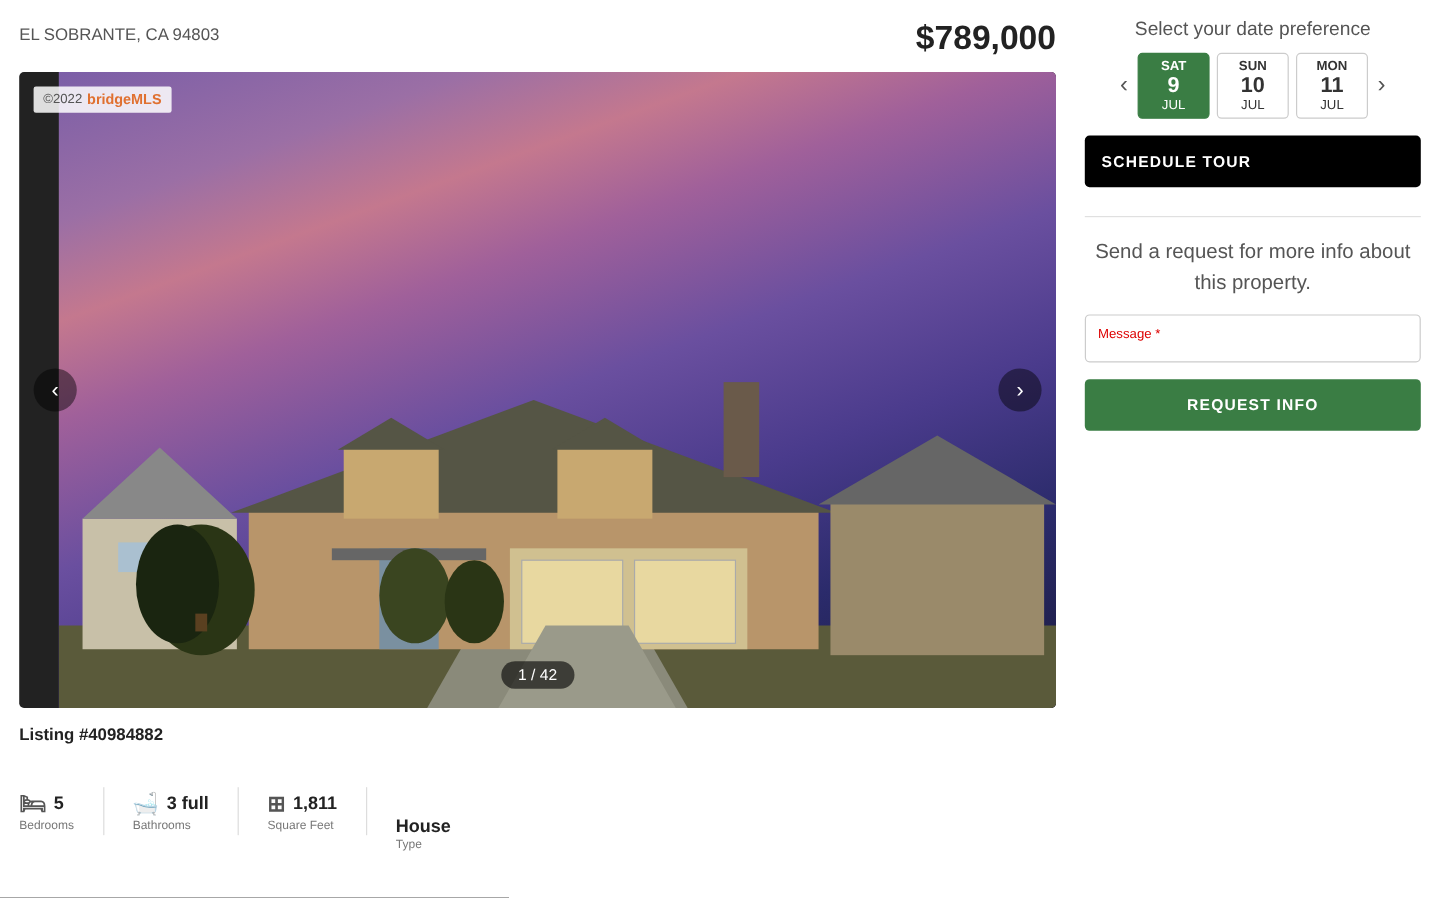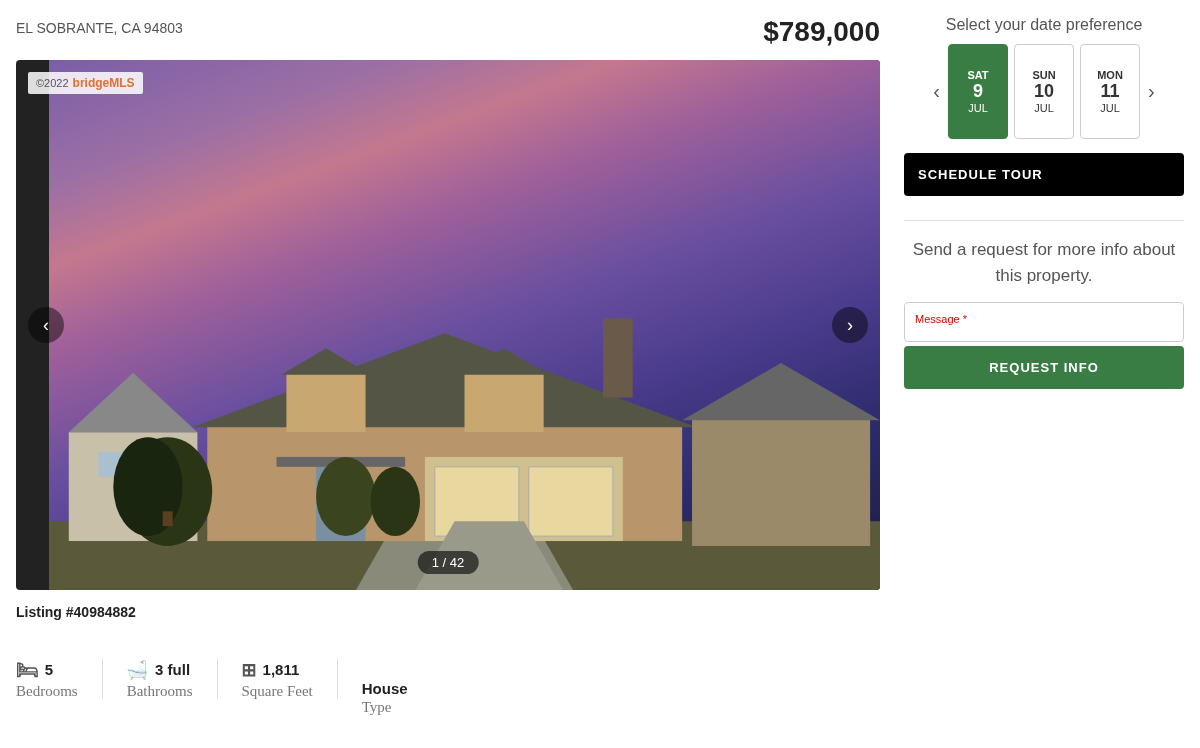--- a/index.html
+++ b/index.html
@@ -171,24 +171,23 @@
       font-weight: bold;
       color: #222;
     }
 
     .stat-icon {
       font-size: 18px;
       color: #555;
     }
 
     .stat-label {
-      font-size: 15px;
+      font-size: 10px;
       color: #777;
       margin-top: 2px;
-      font-family: Liberation Serif, serif;
     }
 
     .stat-divider {
       width: 1px;
       height: 40px;
       background: #ddd;
     }
 
     .type-item {
       font-size: 15px;
@@ -229,21 +228,21 @@
 
     .date-options {
       display: flex;
       gap: 6px;
     }
 
     .date-option {
       display: flex;
       flex-direction: column;
       align-items: center;
-      padding: 24px 12px;
+      padding: 4px 12px;
       border: 1px solid #ccc;
       border-radius: 4px;
       cursor: pointer;
       background: #fff;
       min-width: 60px;
     }
 
     .date-option.selected {
       background: #3a7d44;
       border-color: #3a7d44;
@@ -292,21 +291,21 @@
       color: #555;
       text-align: center;
       line-height: 1.5;
       margin-bottom: 14px;
     }
 
     .message-wrapper {
       border: 1px solid #ccc;
       border-radius: 4px;
       padding: 10px;
-      margin-bottom: 4px;
+      margin-bottom: 14px;
       position: relative;
     }
 
     .message-label {
       font-size: 11px;
       color: #888;
       margin-bottom: 6px;
     }
 
     .message-label span {

